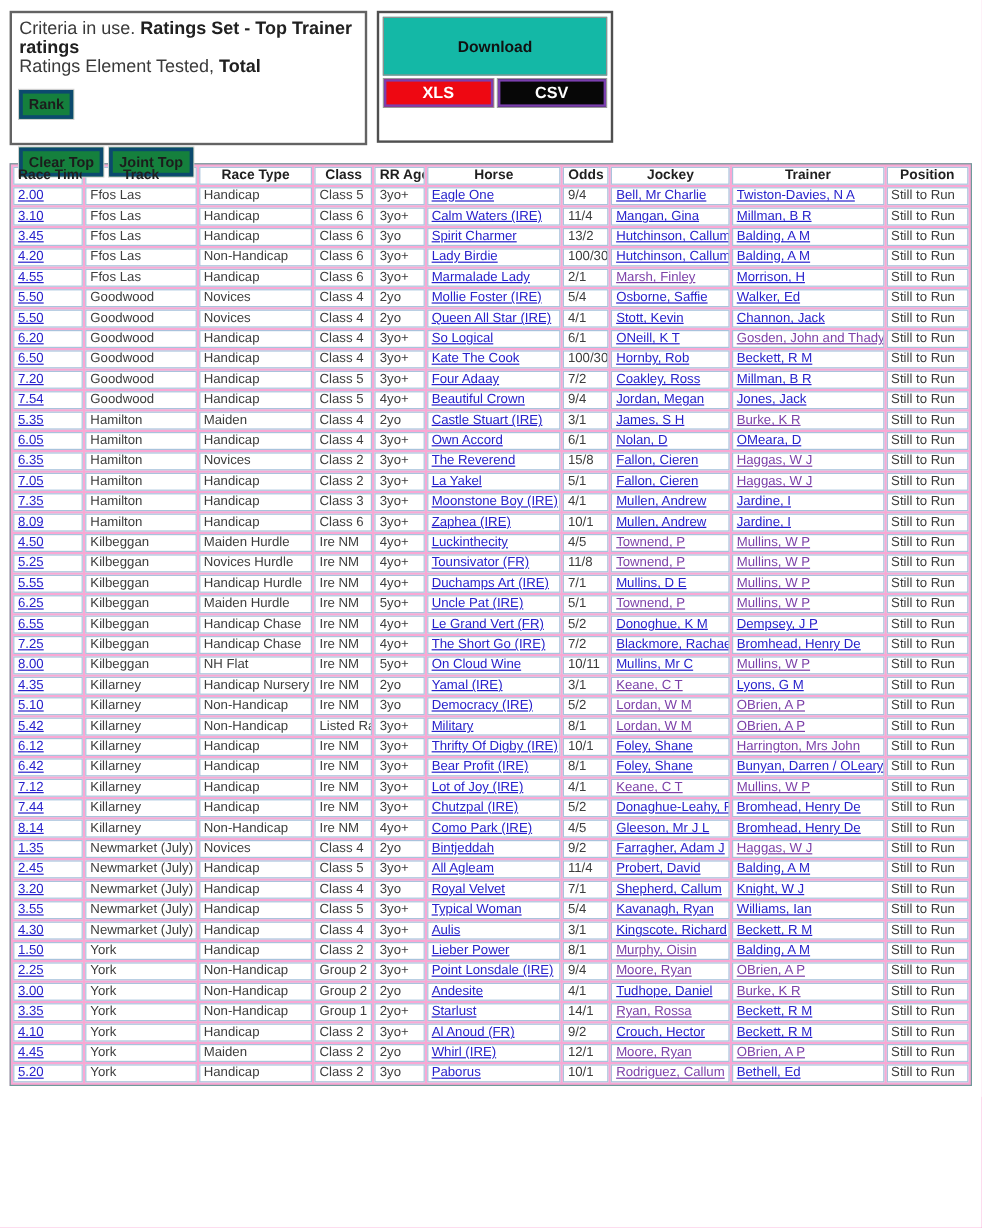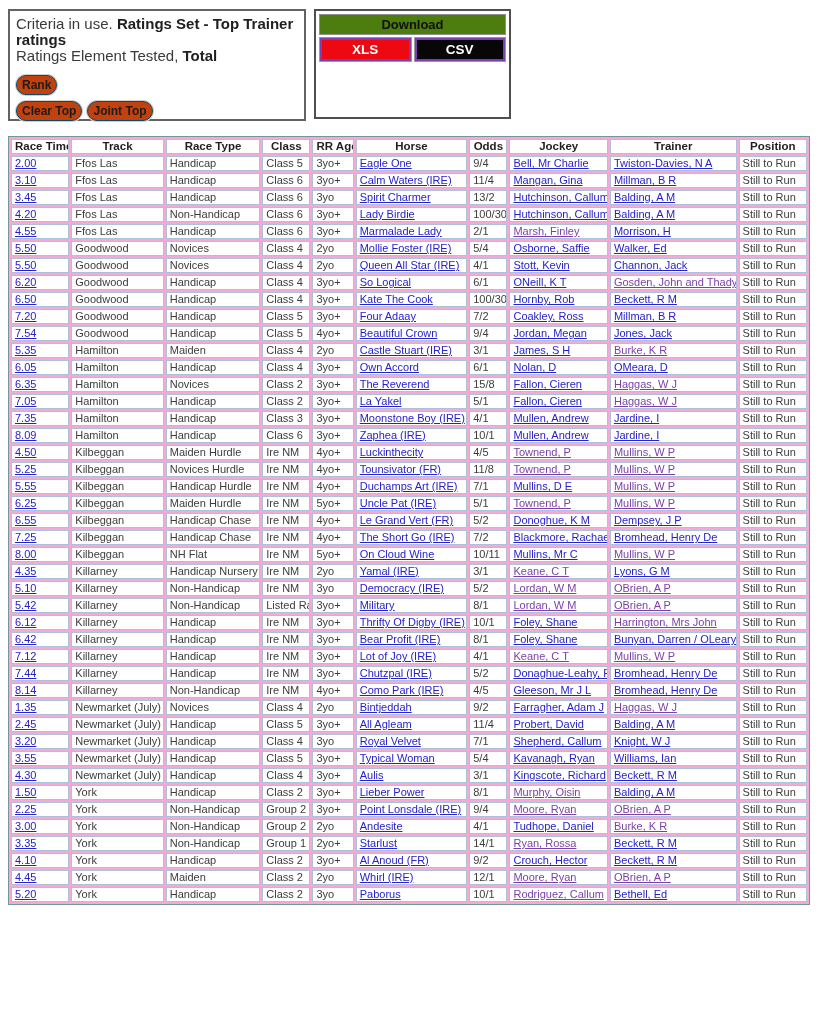--- a/index.html
+++ b/index.html
@@ -16,47 +16,47 @@
 
   .criteria-box {
     width: 298px; height: 112px;
     border: 2px solid #636363;
     padding: 5px 6px 4px 6px;
     background: #fff;
   }
   .criteria-text { font-size: 15px; line-height: 16px; color: #3a3a3a; }
   .criteria-text b { color: #202020; }
 
-  .btn-row { margin-top: 6px; }
+  .btn-row { margin-top: 24px; }
   .btn-row.first { margin-top: 11px; }
   button.classic {
     font-family: "Liberation Sans", sans-serif;
     font-size: 12px; font-weight: bold; color: #1c1c1c;
-    background: #c2410c;
-    border: 1px solid #0c4a6e;
+    background: #15803d;
+    border: 3px solid #0c4a6e;
     box-shadow: 0 0 0 1px #cfcfcf;
-    border-radius: 10px;
+    border-radius: 0;
     padding: 2px 5px;
     margin-right: 5px;
     cursor: pointer;
   }
 
   .download-box {
     width: 197px; height: 110px;
     border: 2px solid #4f4f4f;
     background: #fff;
     padding: 2px;
   }
   .download-header {
     margin: 1px;
-    background: #4d7c0f;
+    background: #14b8a6;
     border: 1px solid #8f8f8f;
     text-align: center;
     font-size: 13px; font-weight: bold; color: #111;
-    padding: 2px 0;
+    padding: 16px 0;
   }
   .download-buttons { display: flex; }
   .dl-btn {
     flex: 1 1 50%;
     margin: 2px;
     text-align: center;
     font-size: 13.5px; font-weight: bold;
     color: #ffffff;
     border: 2px solid #7b3fae;
     box-shadow: 0 0 0 1px #9a9a9a;

